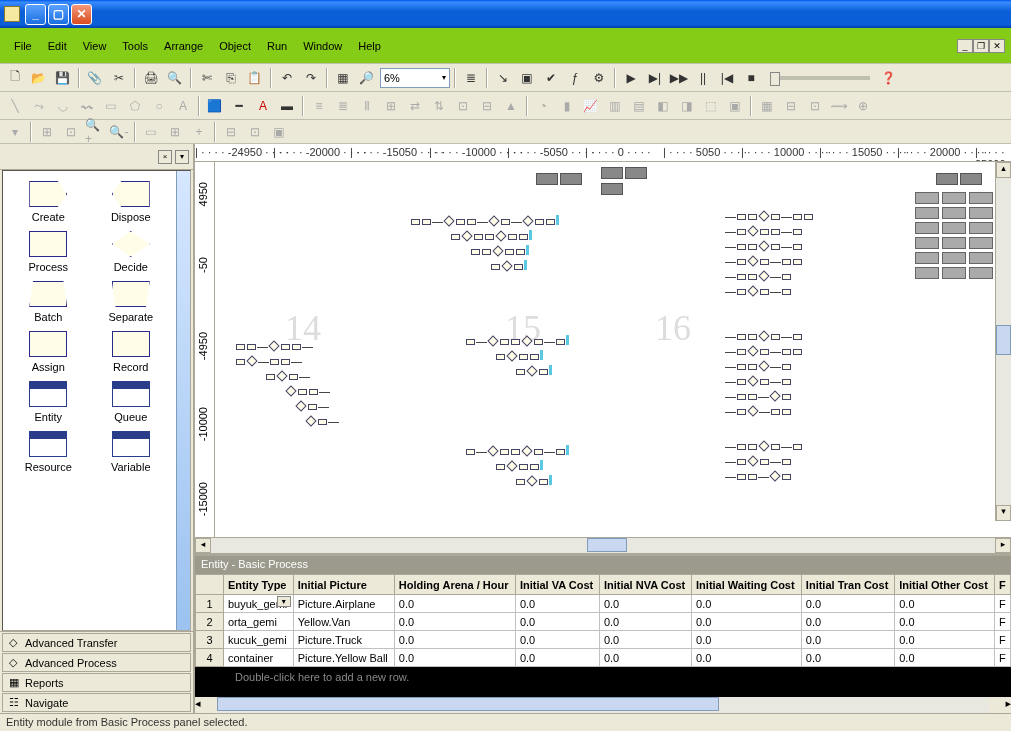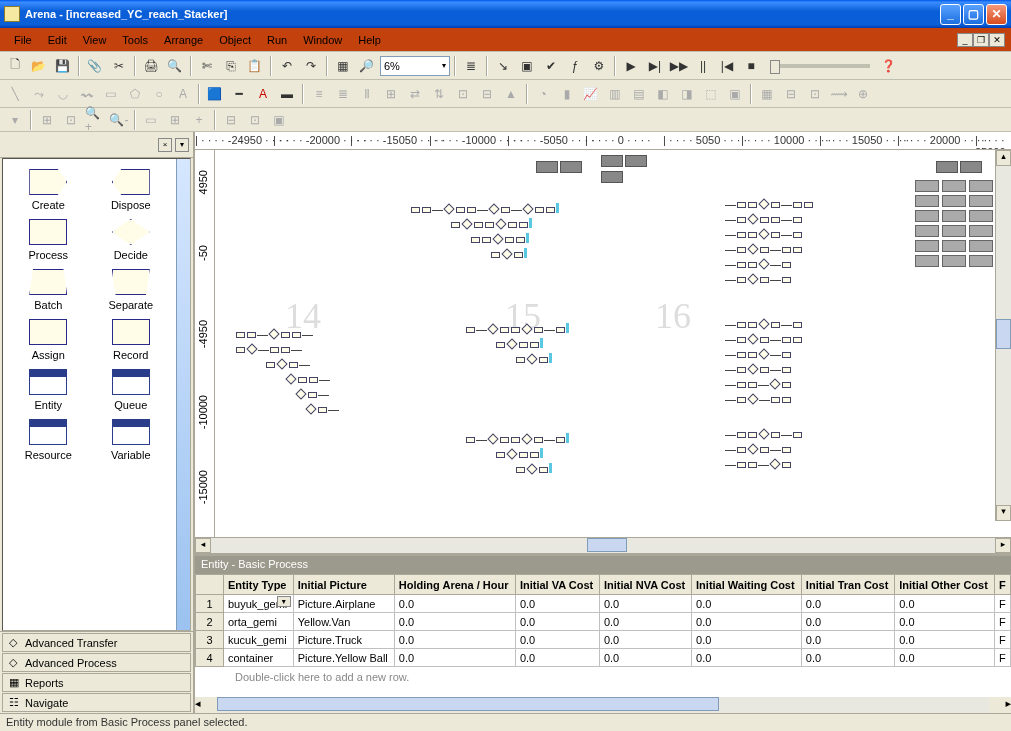--- a/index.html
+++ b/index.html
@@ -4,21 +4,21 @@
 <style>
 * { box-sizing: border-box; margin: 0; padding: 0; font-family: Tahoma, Arial, sans-serif; font-size: 11px; }
 body { background: #ece9d8; width: 1011px; height: 731px; overflow: hidden; display: flex; flex-direction: column; }
 .titlebar { background: linear-gradient(to bottom, #0058e6 0%, #3a8cff 8%, #0a5fd8 40%, #0a5fd8 88%, #003db0 100%); height: 28px; display: flex; align-items: center; padding: 0 4px; color: #fff; font-weight: bold; font-size: 13px; }
 .titlebar .appicon { width: 16px; height: 16px; background: #f5e8a0; border: 1px solid #8a7a2a; margin-right: 5px; }
 .titlebar .title { flex: 1; }
 .winbtns { display: flex; gap: 2px; }
 .winbtn { width: 21px; height: 21px; border: 1px solid #fff; border-radius: 3px; display: flex; align-items: center; justify-content: center; font-weight: bold; color: #fff; font-size: 12px; }
 .winbtn.min, .winbtn.max { background: linear-gradient(#5aa1ff, #1b6fe0); }
 .winbtn.close { background: linear-gradient(#f5997a, #d84c1f); }
-.menubar { background: #c2410c; height: 24px; display: flex; align-items: center; padding: 8px 6px; border-bottom: 1px solid #c0c0b0; }
+.menubar { background: #84cc16; height: 36px; display: flex; align-items: center; padding: 8px 6px; border-bottom: 1px solid #c0c0b0; }
 .menubar span { padding: 3px 8px; cursor: default; }
 .mdi-btns { margin-left: auto; display: flex; gap: 0; }
 .mdi-btn { width: 16px; height: 14px; border: 1px solid #888; background: #ece9d8; font-size: 9px; display: flex; align-items: center; justify-content: center; }
 .toolbar { background: #ece9d8; height: 28px; display: flex; align-items: center; padding: 2px 4px; border-bottom: 1px solid #c0c0b0; gap: 2px; }
 .tbtn { width: 22px; height: 22px; border: 1px solid transparent; display: flex; align-items: center; justify-content: center; font-size: 12px; color: #333; }
 .tbtn.dis { color: #aaa; }
 .tsep { width: 2px; height: 20px; border-left: 1px solid #aca899; border-right: 1px solid #fff; margin: 0 2px; }
 .zoombox { width: 70px; height: 20px; border: 1px solid #7f9db9; background: #fff; display: flex; align-items: center; padding: 0 3px; font-size: 11px; }
 .zoombox::after { content: "▾"; margin-left: auto; font-size: 8px; }
 .slider { width: 100px; height: 4px; background: #c0c0b0; position: relative; margin: 0 6px; }
@@ -52,21 +52,21 @@
 .canvas { flex: 1; background: #fff; position: relative; overflow: hidden; }
 .bignum { position: absolute; font-size: 36px; color: #ddd; font-family: 'Times New Roman', serif; }
 .bars { position: absolute; }
 .bar { width: 22px; height: 12px; background: #888; border: 1px solid #555; display: inline-block; margin: 1px; }
 .hscroll { height: 16px; background: #ece9d8; border-top: 1px solid #aca899; display: flex; }
 .hscroll .sbtn { width: 16px; background: #ece9d8; border: 1px solid #aca899; text-align: center; font-size: 9px; }
 .hscroll .track { flex: 1; background: #e8e8e0; position: relative; }
 .hscroll .thumb { position: absolute; left: 48%; width: 40px; height: 14px; background: #c9d8f0; border: 1px solid #7f9db9; top: 0; }
 .gridarea { height: 160px; border-top: 3px solid #aca899; display: flex; flex-direction: column; }
 .gridtitle { background: #9c9a8c; color: #fff; height: 18px; padding: 2px 6px; font-size: 11px; }
-.gridtable { flex: 1; background: #ffffff; overflow: hidden; }
+.gridtable { flex: 1; background: #000000; overflow: hidden; }
 table { border-collapse: collapse; width: 100%; }
 th { background: #ece9d8; border: 1px solid #aca899; padding: 2px 4px; font-weight: bold; font-size: 11px; text-align: left; height: 20px; white-space: nowrap; }
 td { border: 1px solid #c0c0c0; padding: 1px 4px; font-size: 11px; height: 18px; background: #fff; white-space: nowrap; }
 td.rowhead { background: #ece9d8; text-align: center; width: 28px; font-weight: normal; border: 1px solid #aca899; }
 .addrow { color: #888; padding: 4px 40px; font-size: 11px; }
 .ghscroll { height: 16px; background: #ece9d8; display: flex; }
 .ghscroll .track { flex: 1; background: #e8e8e0; position: relative; margin: 0 16px; }
 .ghscroll .thumb { position: absolute; left: 0; width: 65%; height: 14px; background: #c9d8f0; border: 1px solid #7f9db9; }
 .statusbar { height: 18px; background: #ece9d8; border-top: 1px solid #aca899; padding: 2px 6px; font-size: 11px; color: #333; }
 .dd { position: relative; }
@@ -81,21 +81,20 @@
 .vs { position:absolute; right:0; top:0; bottom:16px; width:16px; background:#ece9d8; border-left:1px solid #aca899; }
 .vs .vup,.vs .vdn{height:16px;border:1px solid #aca899;text-align:center;font-size:9px;}
 .vs .vtr{position:absolute;top:16px;bottom:16px;left:0;right:0;background:#e8e8e0;}
 .vs .vth{position:absolute;top:45%;left:0;right:0;height:30px;background:#c9d8f0;border:1px solid #7f9db9;}
 </style>
 </head>
 <body>
 
 <div class="titlebar">
   <div class="appicon"></div>
-  <div class="title">Arena - [increased_YC_reach_Stacker]</div>
   <div class="winbtns">
     <div class="winbtn min">_</div>
     <div class="winbtn max">▢</div>
     <div class="winbtn close">✕</div>
   </div>
 </div>
 
 <div class="menubar">
   <span>File</span>
   <span>Edit</span>

